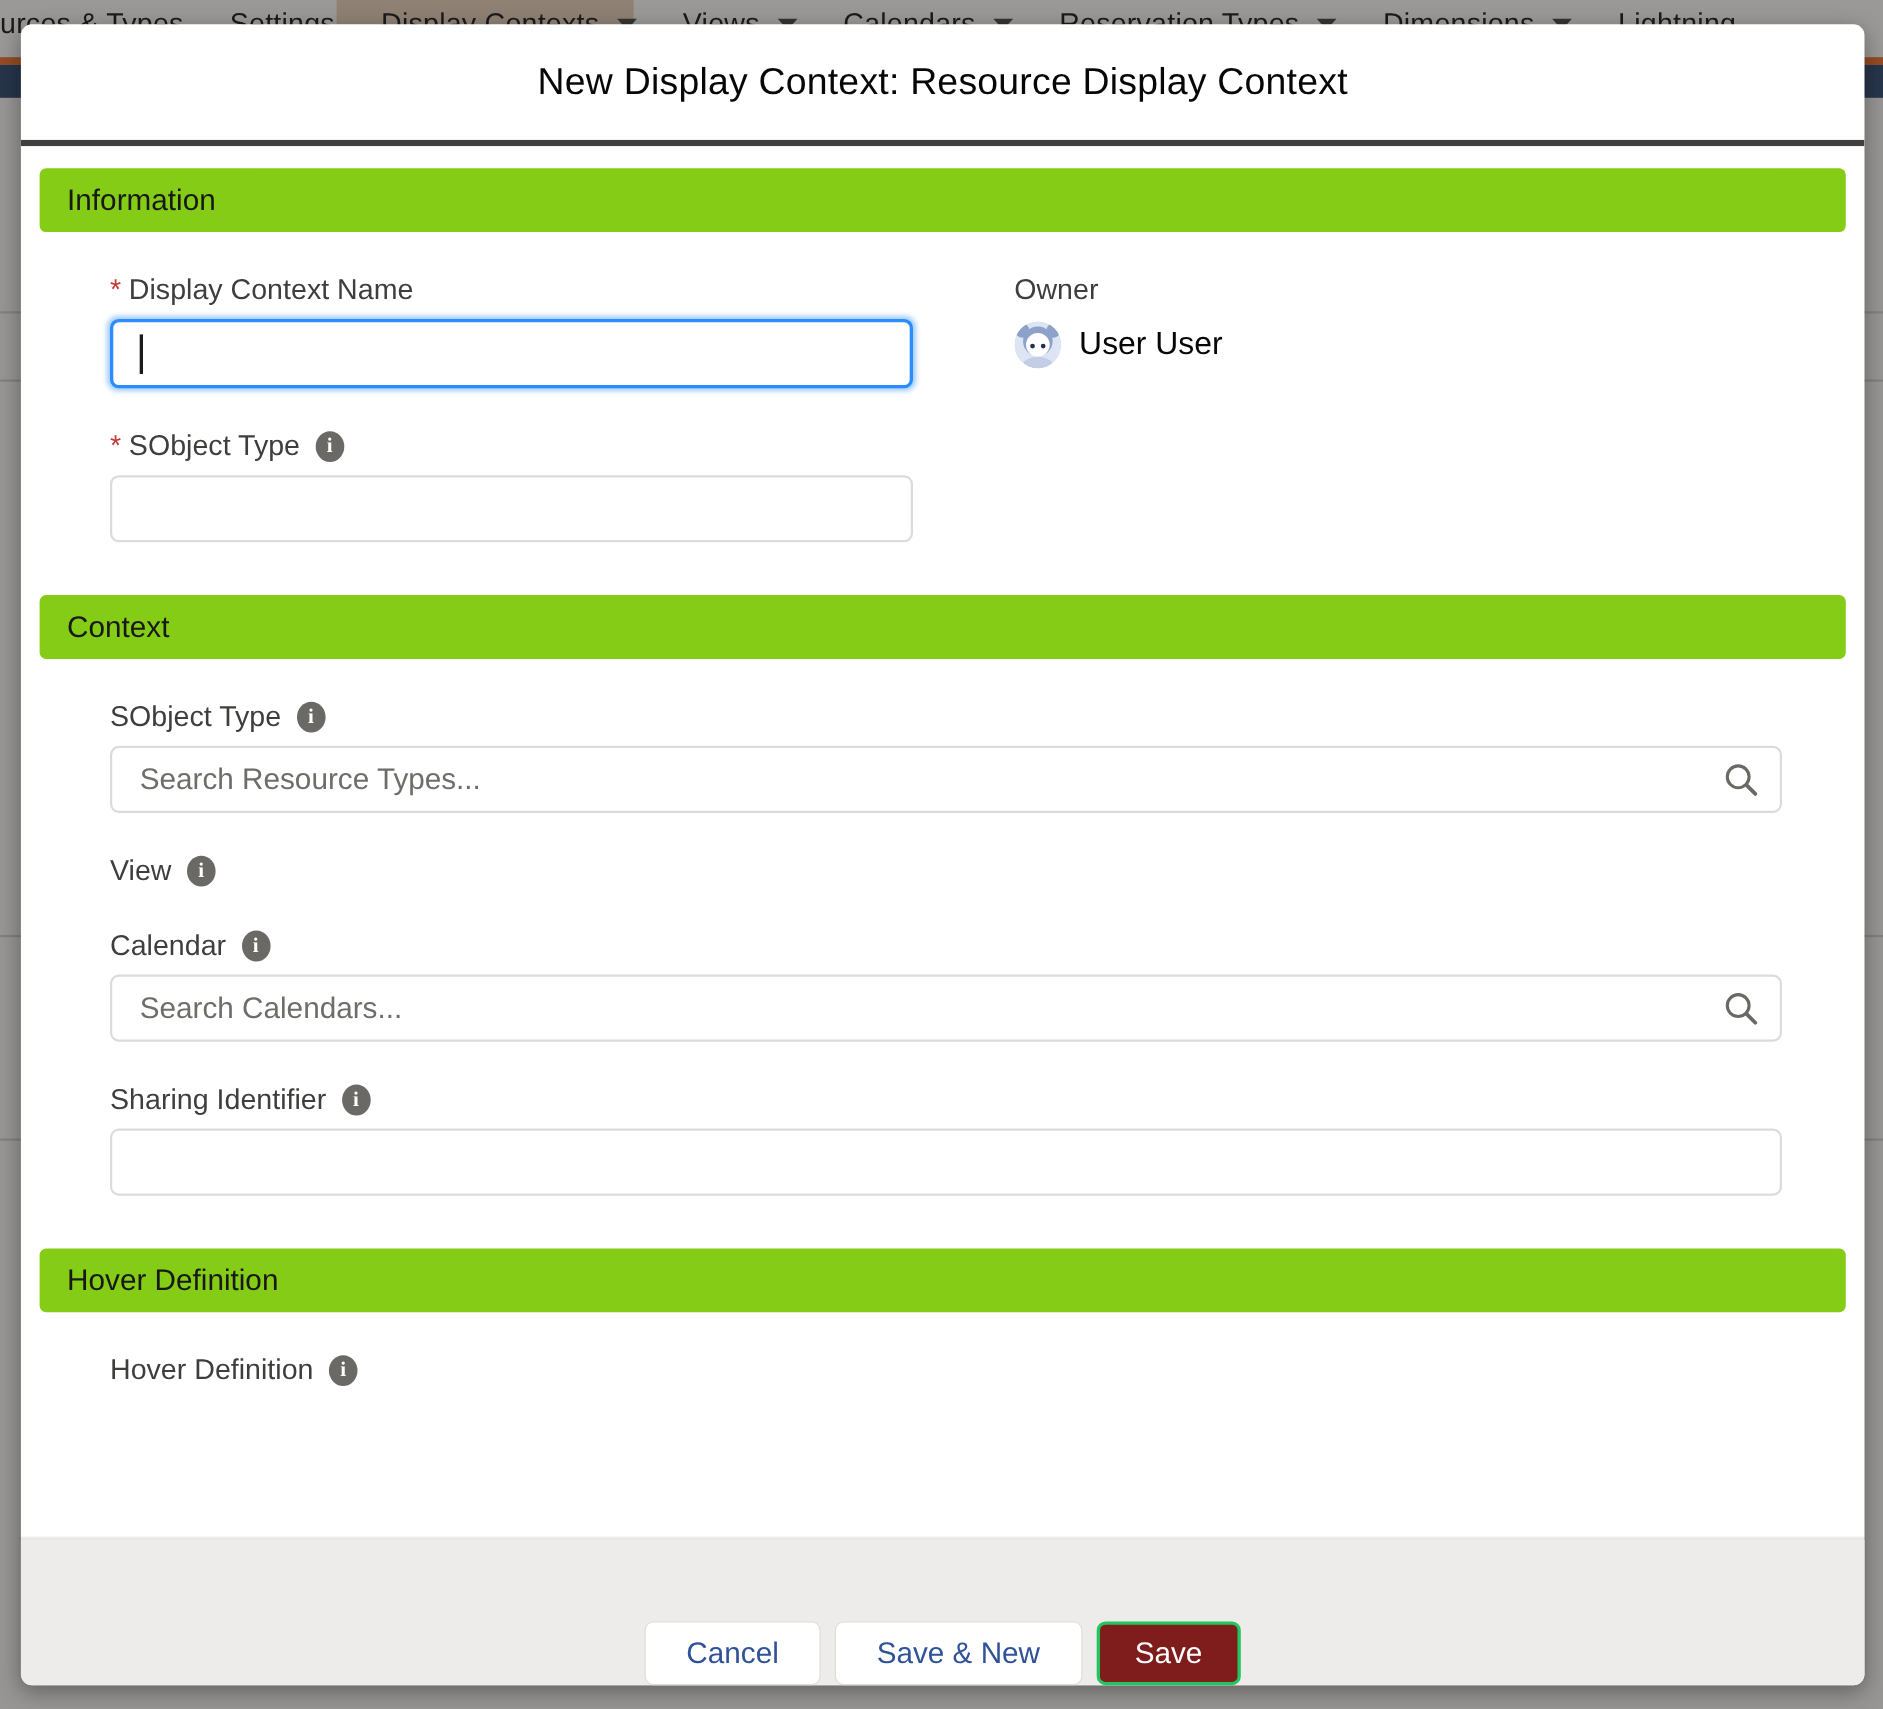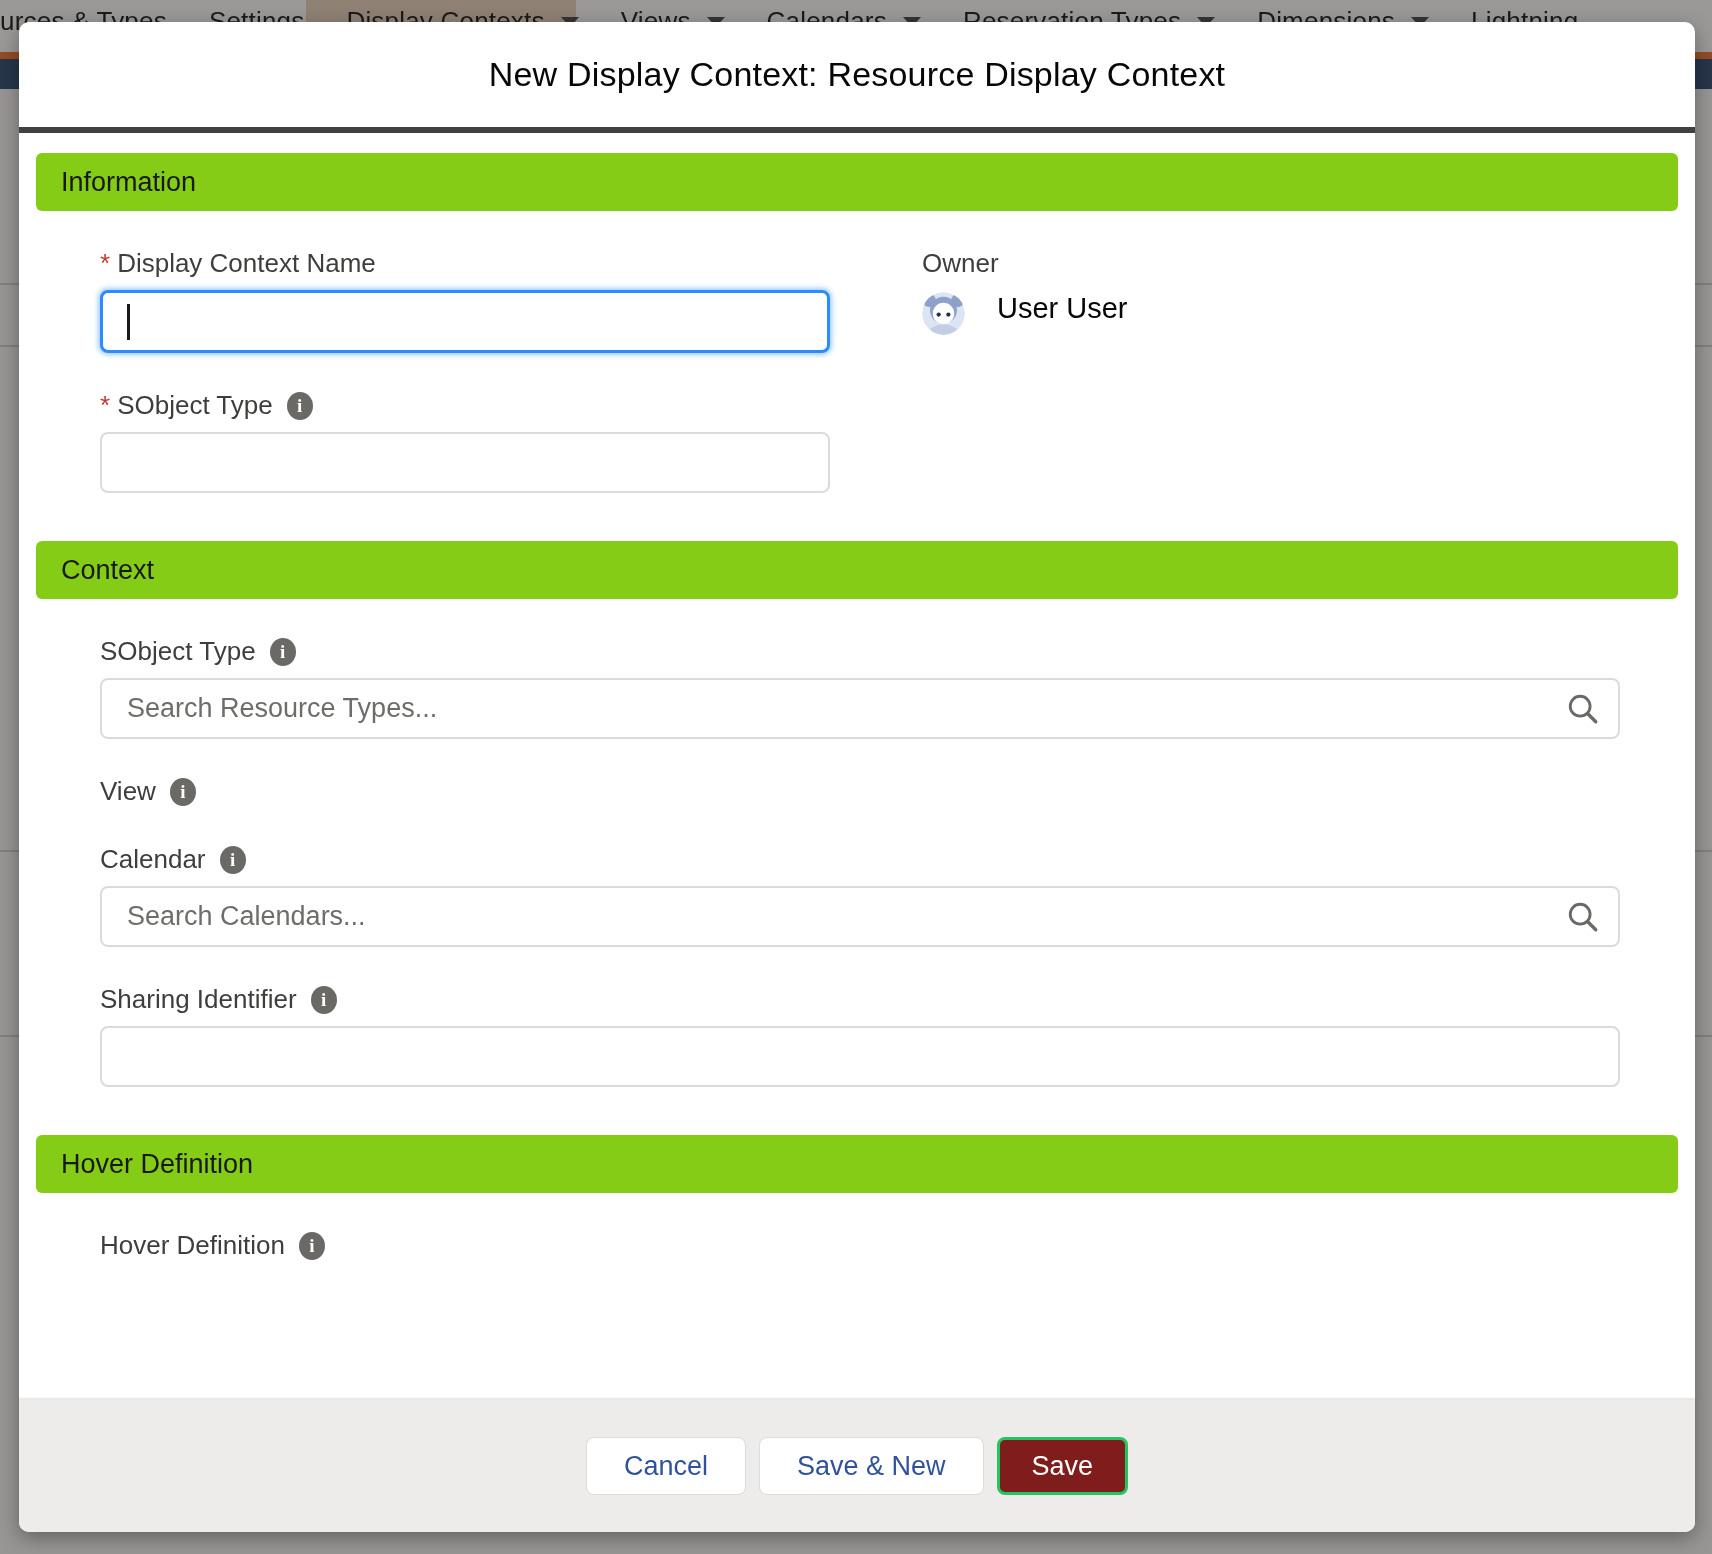--- a/index.html
+++ b/index.html
@@ -54,26 +54,26 @@
   .plain { padding-right:25px; }
   .half { width:730px; }
   .focused .text-input { border:3px solid #2a8cff;
     box-shadow:0 0 5px 2px rgba(40,140,255,.45); height:63px; }
   .caret { position:absolute; left:27px; top:14px; width:3px; height:36px; background:#1a1a1a; }
   .search-icon { position:absolute; right:20px; top:14px; width:34px; height:34px; }
 
   .row { display:flex; align-items:flex-start; }
   .owner-col { margin-left:92px; }
   .owner-label { margin:37px 0 13px 0; font-size:26px; color:#3e3e3c; }
-  .owner-chip { display:flex; align-items:flex-start; gap:32px; }
+  .owner-chip { display:flex; align-items:center; gap:16px; }
   .owner-name { font-size:29px; color:#080707; }
   .avatar { width:43px; height:43px; border-radius:50%; overflow:hidden; display:block; }
 
   .modal-footer { flex:0 0 132px; background:#edecea; border-radius:0 0 10px 10px;
-    display:flex; align-items:center; justify-content:center; gap:13px;
+    display:flex; align-items:flex-end; justify-content:center; gap:13px;
     box-shadow:0 -2px 2px rgba(0,0,0,.10); position:relative; }
   .btn { height:58px; border-radius:8px; font-size:27px; cursor:pointer;
     font-family:"Liberation Sans","DejaVu Sans",sans-serif; }
   .btn-neutral { background:#ffffff; border:1px solid #dddbda; color:#2f5298; padding:0 37px; }
   .btn-brand { background:#7f1d1d; border:3px solid #22c55e; color:#ffffff; padding:0 32px; }
 </style>
 </head>
 <body>
 
 <div class="backdrop">

